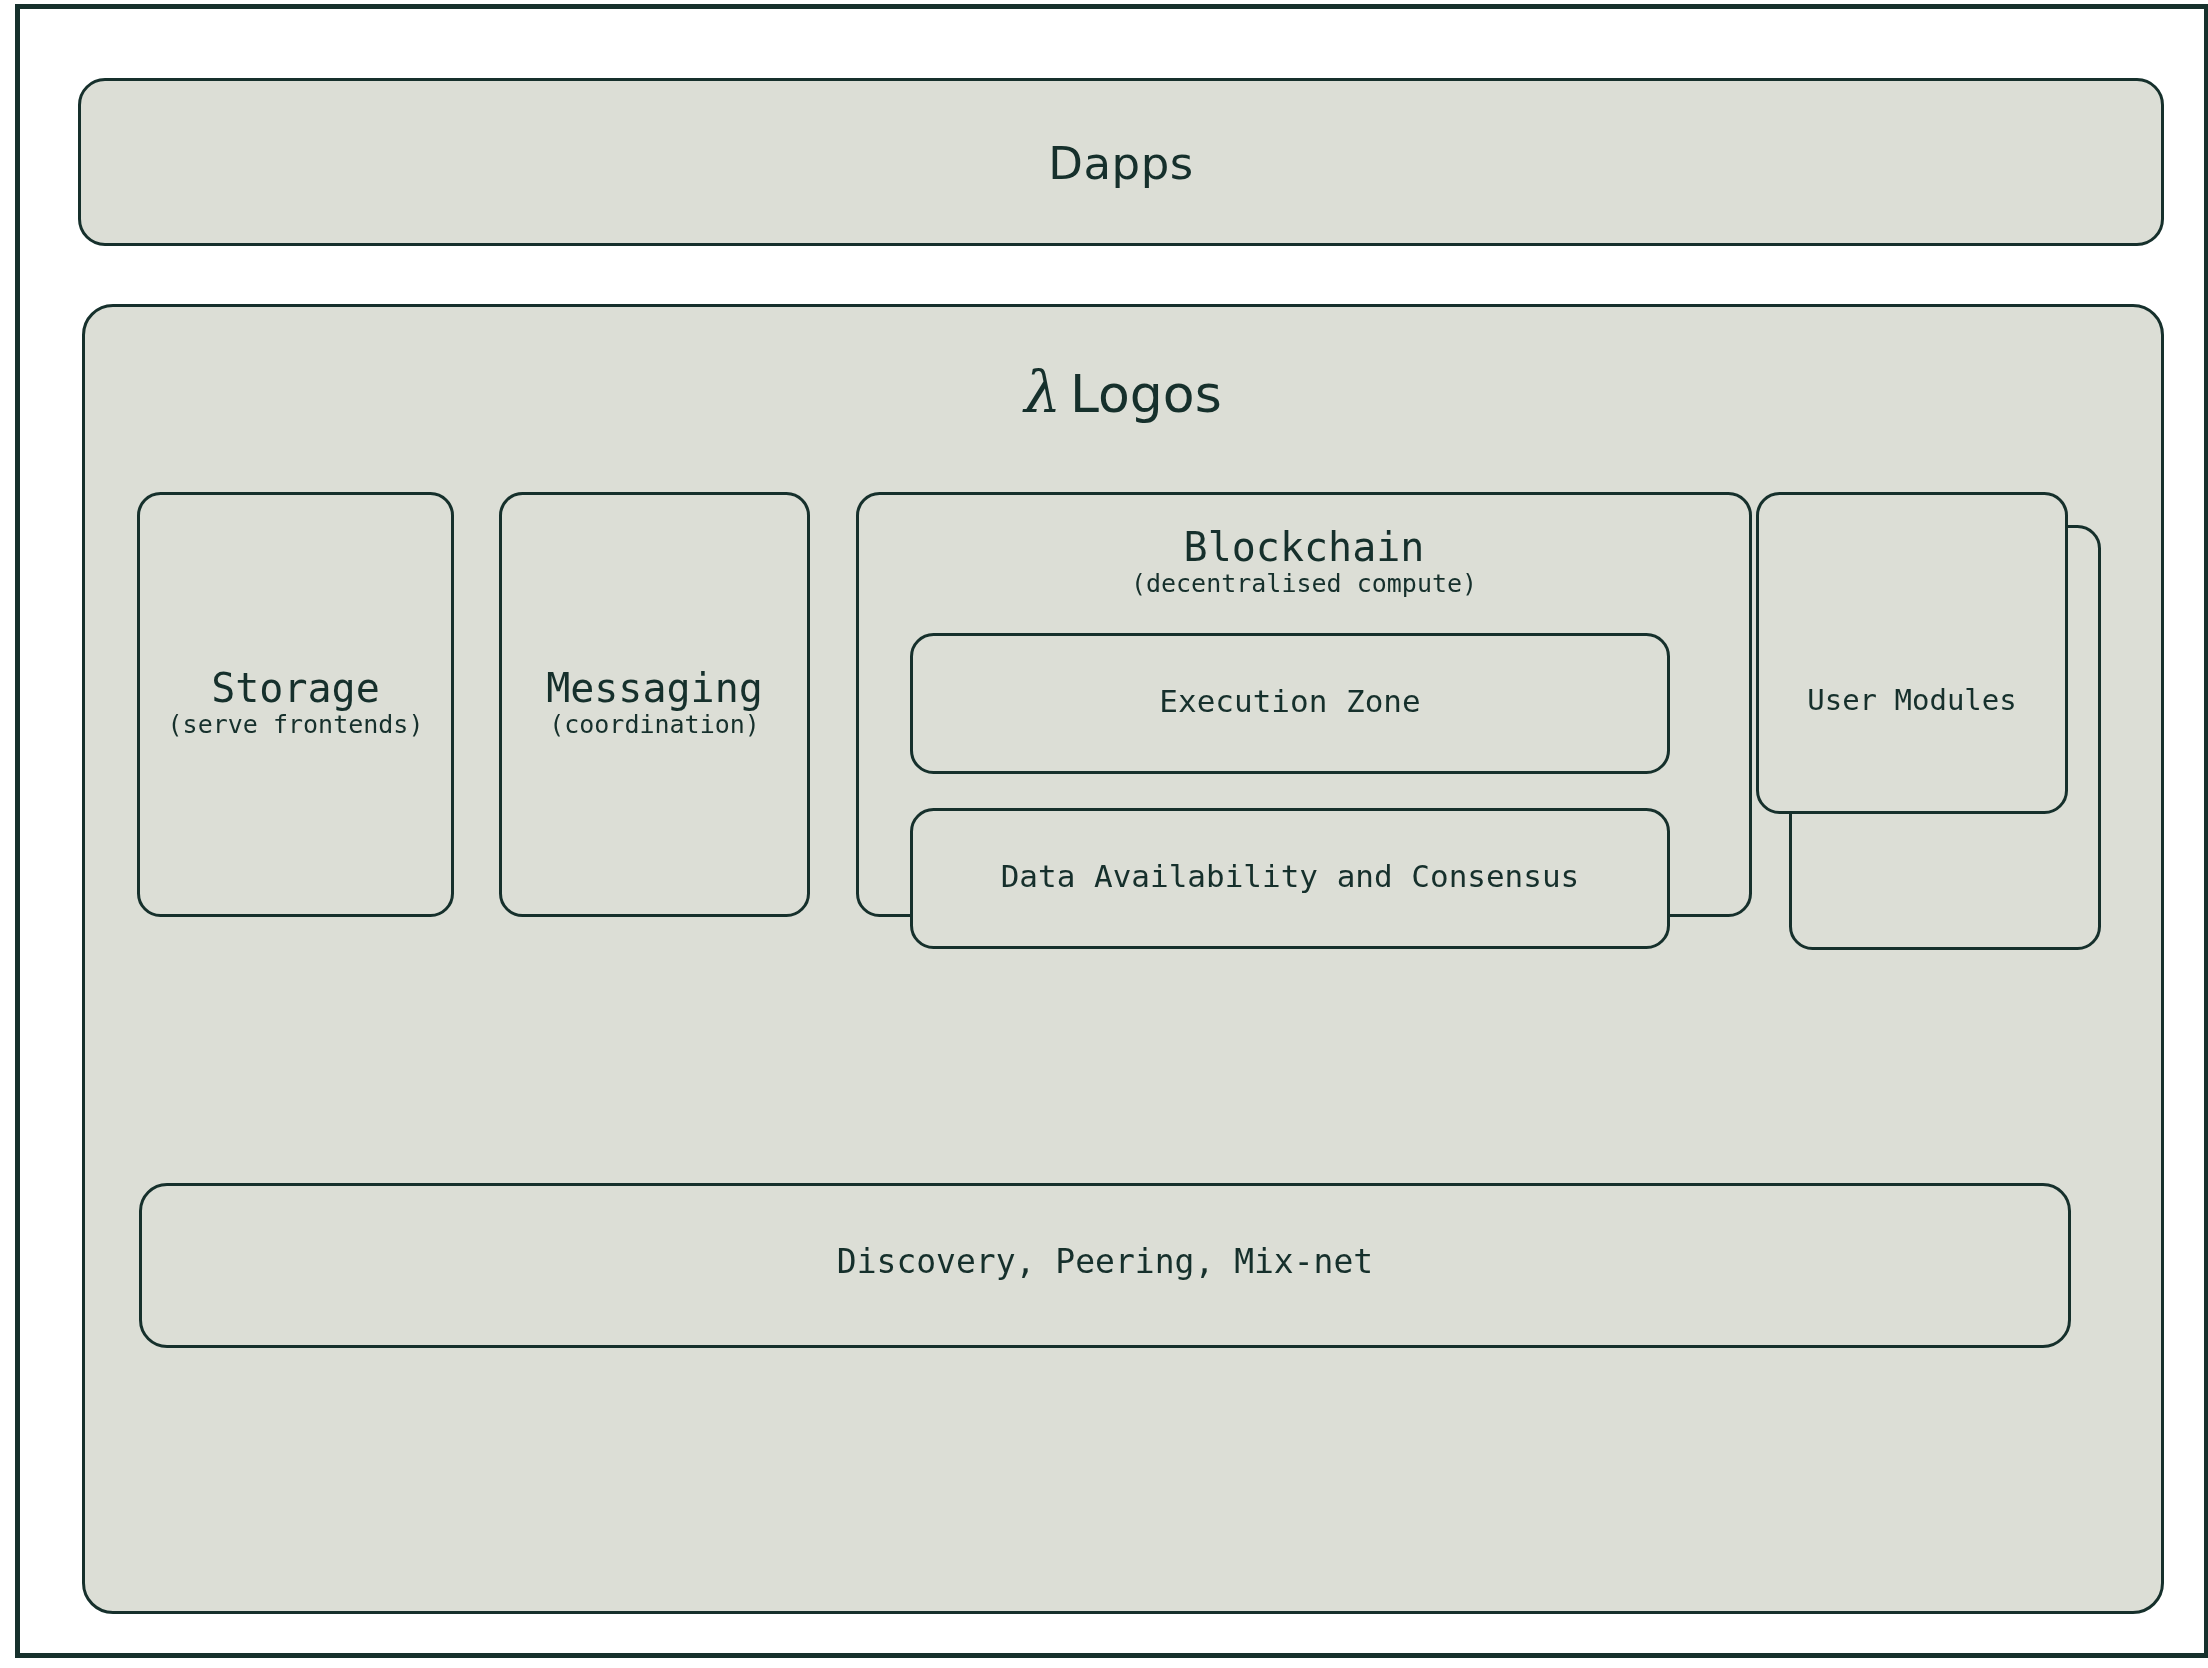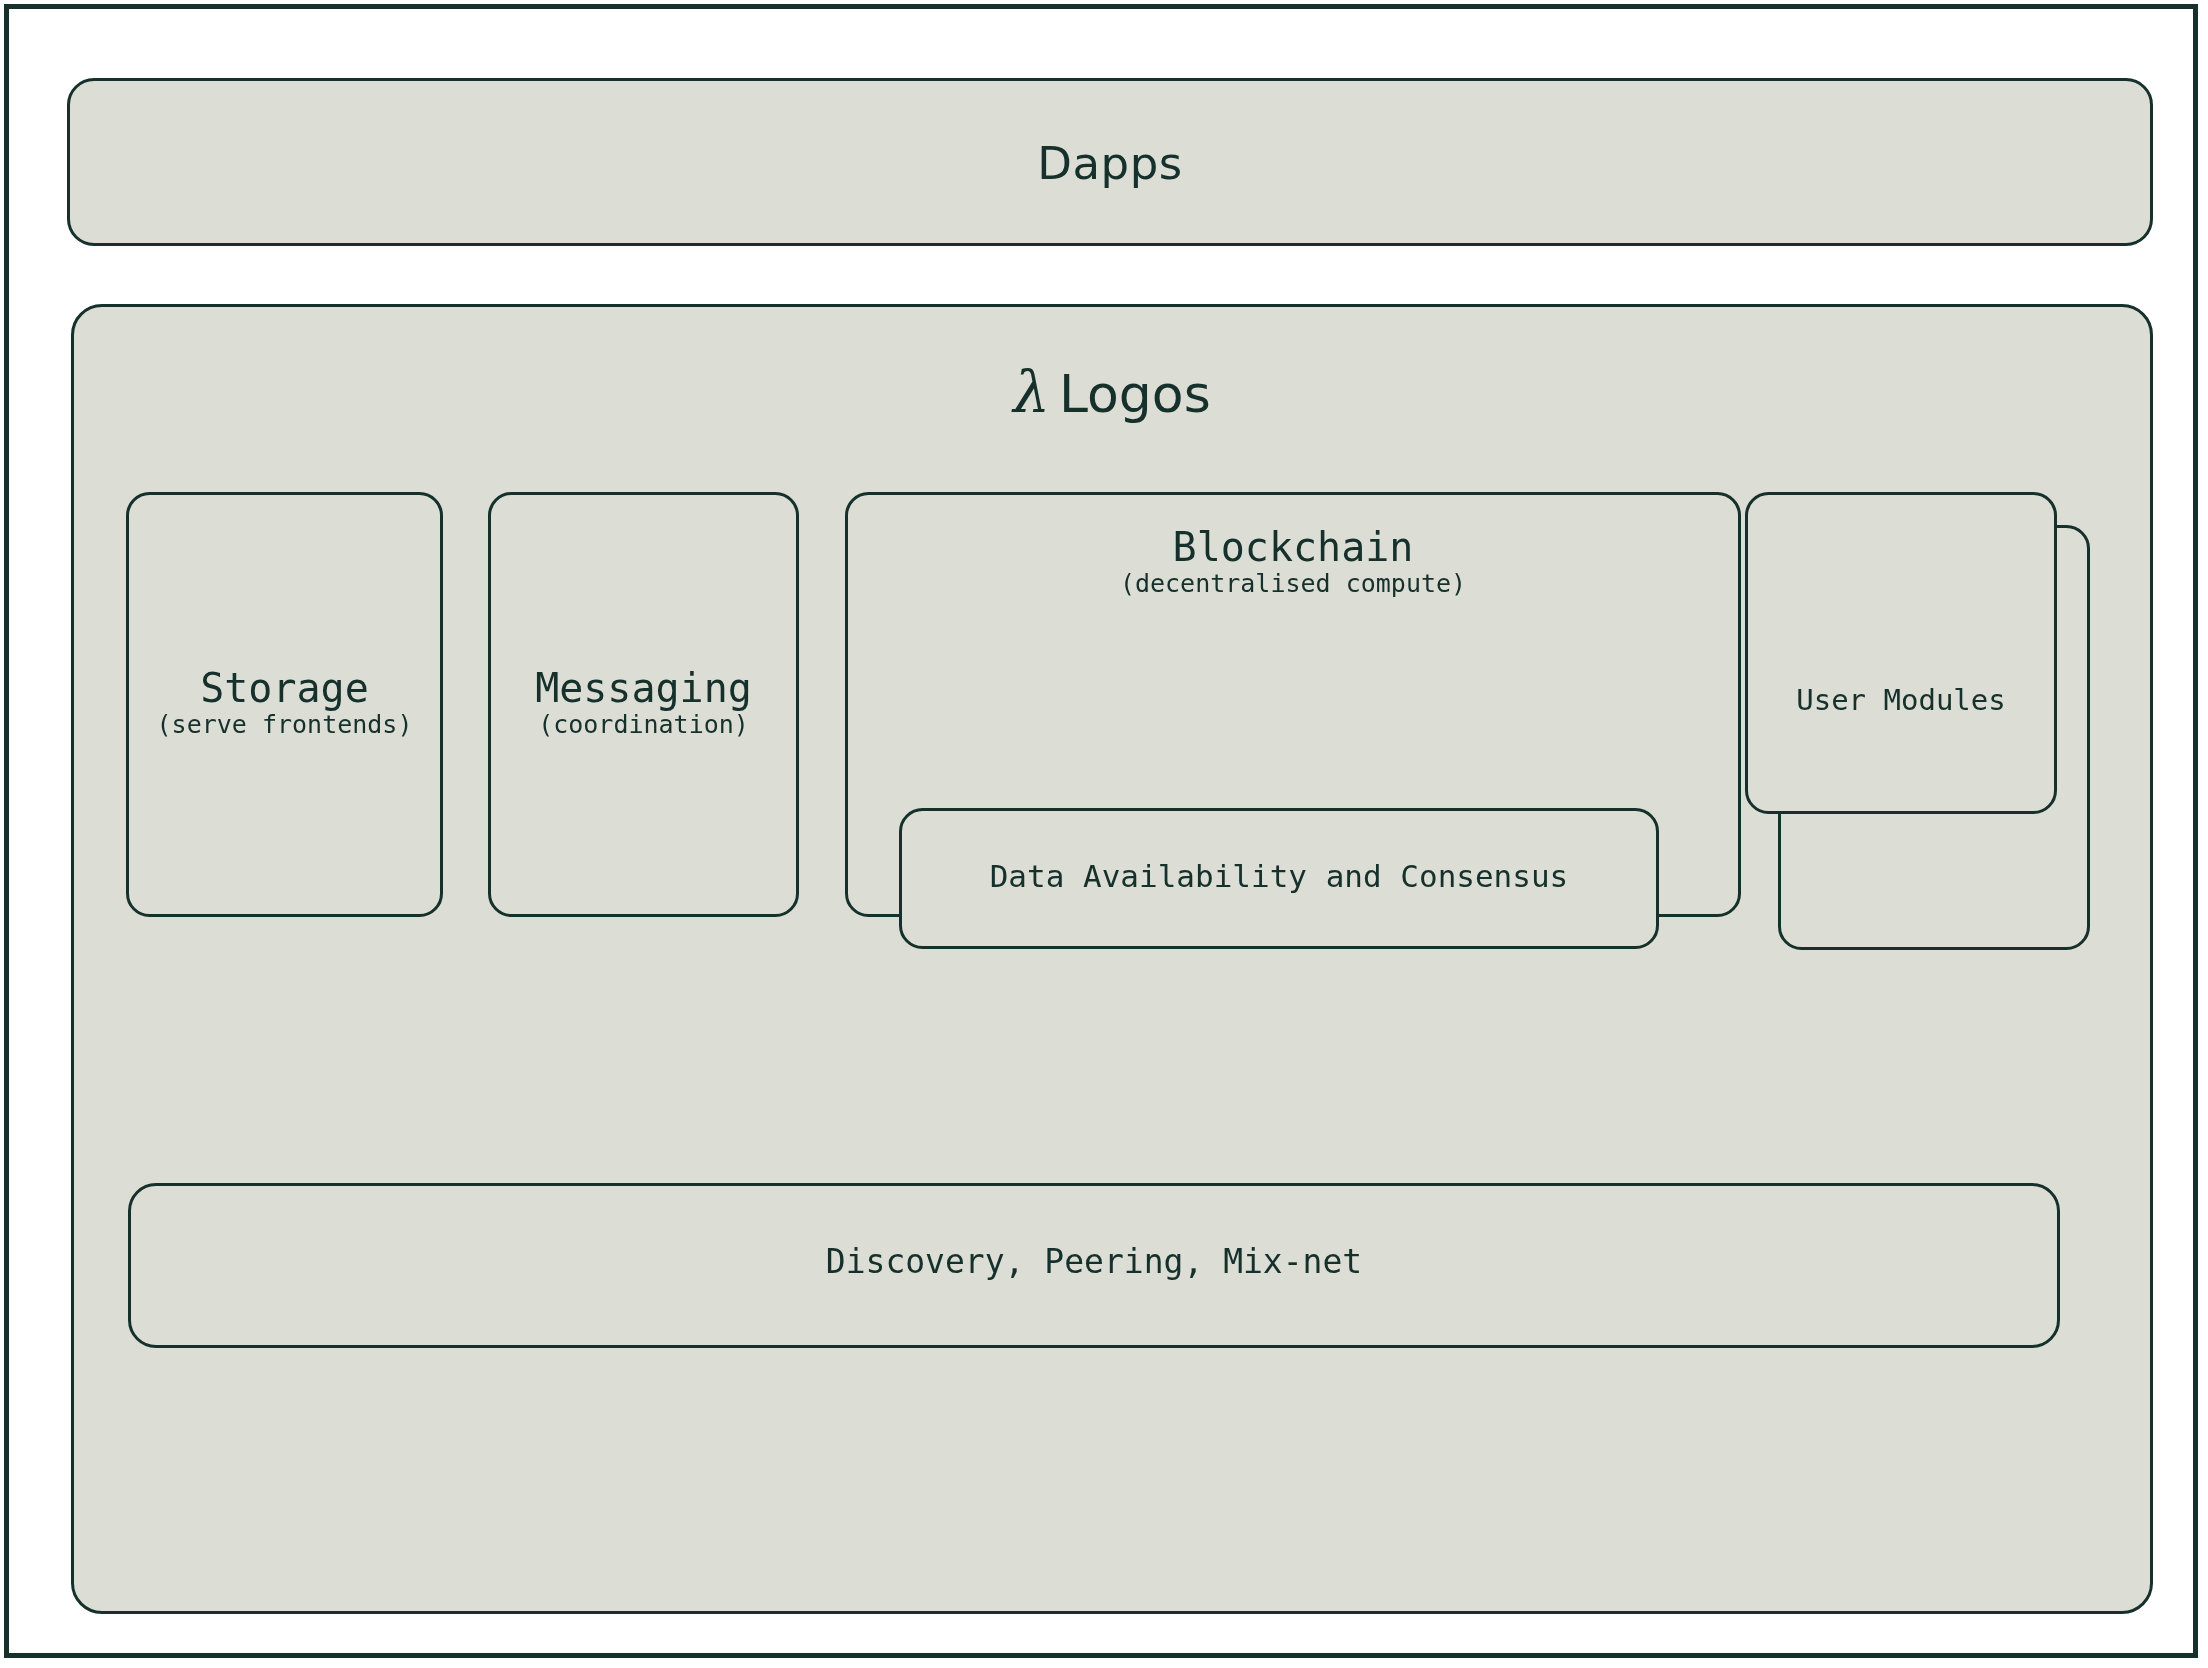--- a/index.html
+++ b/index.html
@@ -10,21 +10,21 @@
   body {
     width: 2208px;
     height: 1668px;
     overflow: hidden;
     font-family: "DejaVu Sans Mono", "Liberation Mono", monospace;
   }
 
   
   #frame {
     position: absolute;
-    left: 4px;
+    left: 15px;
     top: 3.6px;
     width: 2194px;
     height: 1654px;
     border: 5.4px solid #16302c;
     background: #ffffff;
     box-sizing: border-box;
   }
 
   .box {
     position: absolute;
@@ -228,20 +228,23 @@
 
     <div class="pillar" id="pillar-storage">
       <div class="pillar-title mid-title">Storage</div>
       <div class="pillar-sub mid-sub">(serve frontends)</div>
     </div>
 
     <div class="pillar" id="pillar-blockchain">
       <div class="pillar-title bc-title">Blockchain</div>
       <div class="pillar-sub bc-sub">(decentralised compute)</div>
 
+      <div class="inner-box" id="inner-exec">
+        <div class="inner-label">Execution Zone</div>
+      </div>
 
       <div class="inner-box" id="inner-dac">
         <div class="inner-label">Data Availability and Consensus</div>
       </div>
     </div>
 
     <div class="pillar-stack">
       <div class="stack-back"></div>
       <div class="stack-front">
         <div class="stack-label">User Modules</div>

